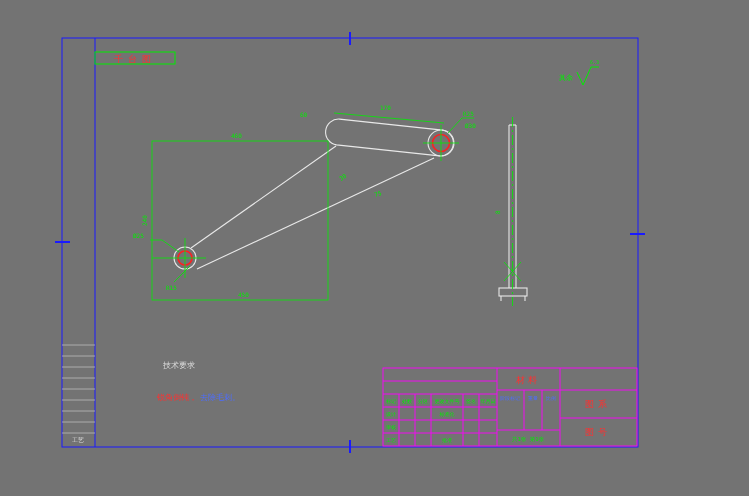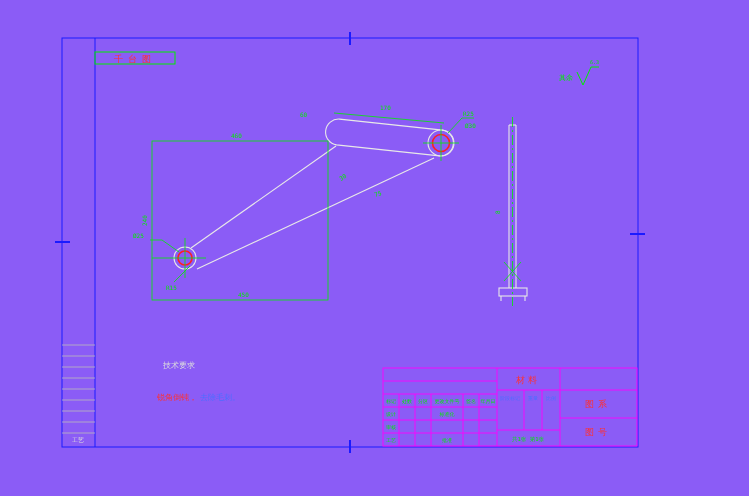--- a/index.html
+++ b/index.html
@@ -1,16 +1,16 @@
 <!DOCTYPE html>
 <html><head>
 <meta charset="utf-8">
 <style>
   html,body{margin:0;padding:0;background:#000;}
-  .canvas{position:relative;width:749px;height:496px;background:#8b5cf6;overflow:hidden;
+  .canvas{position:relative;width:749px;height:496px;background:#737373;overflow:hidden;
           font-family:"DejaVu Sans",sans-serif;}
   svg{position:absolute;left:0;top:0;}
   text{font-family:"DejaVu Sans Mono","DejaVu Sans",monospace;}
 </style>
 </head>
 <body>
 
 <div class="canvas">
 <svg width="749" height="496" viewBox="0 0 749 496">
 

